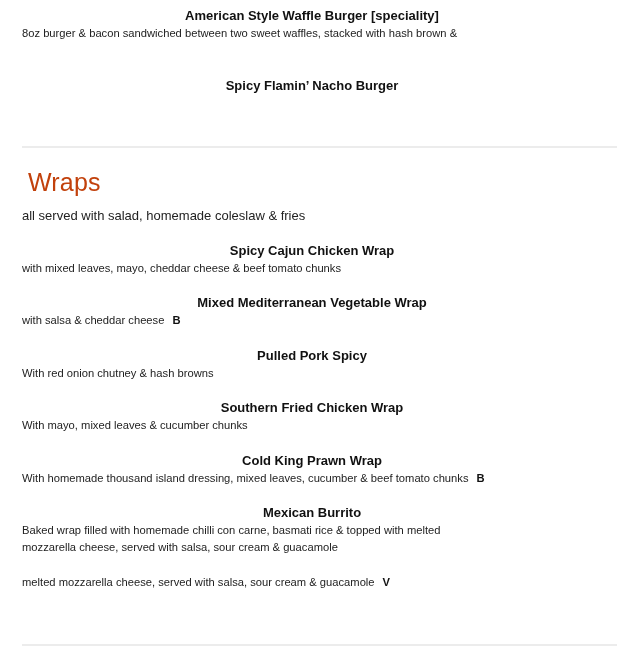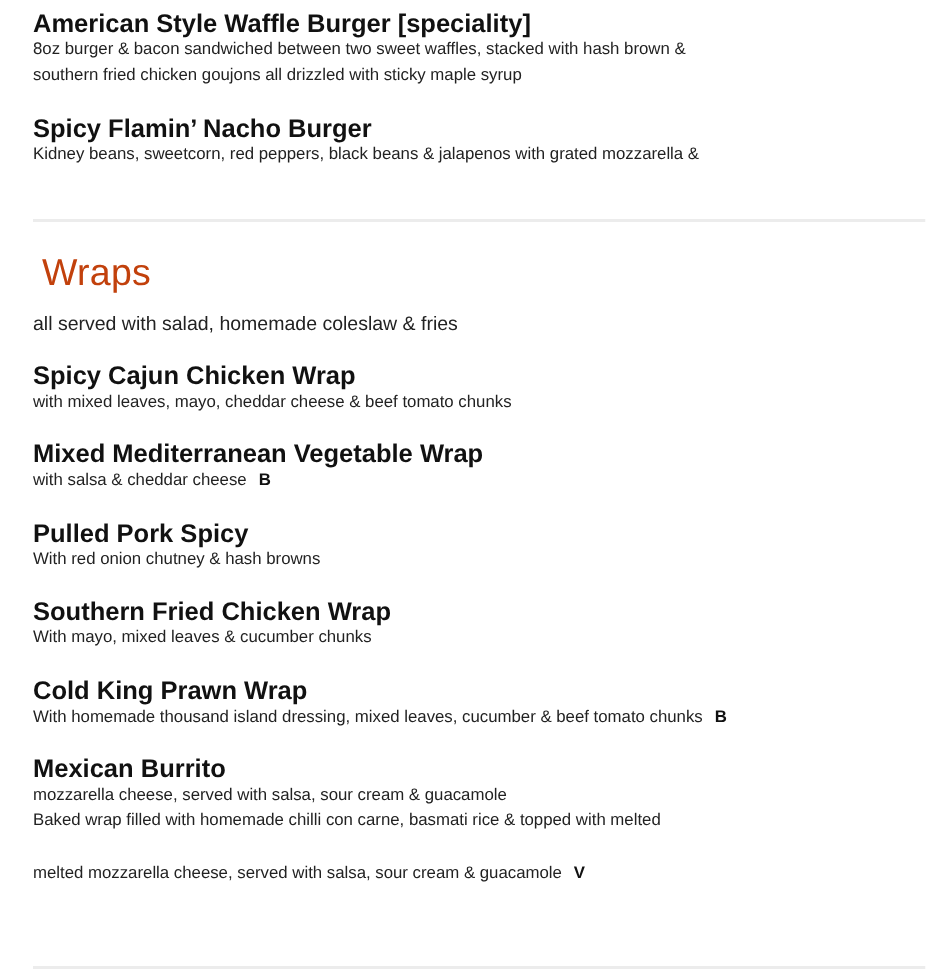--- a/index.html
+++ b/index.html
@@ -21,24 +21,25 @@
       top: 0;
       width: 617px;
     }
     .item {
       position: absolute;
       left: 22px;
       width: 580px;
     }
     .item-title {
       font-weight: bold;
-      font-size: 17px;
+      font-size: 13px;
       line-height: 17.5px;
       color: #111;
       white-space: nowrap;
+      text-align: center;
     }
     .item-desc {
       font-size: 11.2px;
       line-height: 17.5px;
       color: #222;
       white-space: nowrap;
     }
     .badge {
       font-weight: bold;
       margin-left: 8px;
@@ -72,26 +73,24 @@
     }
   </style>
 </head>
 <body>
 
 <div class="page">
 
   <div class="item" style="top:7px;">
     <div class="item-title">American Style Waffle Burger [speciality]</div>
     <div class="item-desc">8oz burger &amp; bacon sandwiched between two sweet waffles, stacked with hash brown &amp;</div>
-    <div class="item-desc">southern fried chicken goujons all drizzled with sticky maple syrup</div>
   </div>
 
   <div class="item" style="top:77px;">
     <div class="item-title">Spicy Flamin’ Nacho Burger</div>
-    <div class="item-desc">Kidney beans, sweetcorn, red peppers, black beans &amp; jalapenos with grated mozzarella &amp;</div>
   </div>
 
   <div class="divider" style="top:146px;"></div>
 
   <h2 class="section-title">Wraps</h2>
   <div class="section-note">all served with salad, homemade coleslaw &amp; fries</div>
 
   <div class="item" style="top:242px;">
     <div class="item-title">Spicy Cajun Chicken Wrap</div>
     <div class="item-desc">with mixed leaves, mayo, cheddar cheese &amp; beef tomato chunks</div>
@@ -112,22 +111,22 @@
     <div class="item-desc">With mayo, mixed leaves &amp; cucumber chunks</div>
   </div>
 
   <div class="item" style="top:452px;">
     <div class="item-title">Cold King Prawn Wrap</div>
     <div class="item-desc"><span>With homemade thousand island dressing, mixed leaves, cucumber &amp; beef tomato chunks</span><span class="badge">B</span></div>
   </div>
 
   <div class="item" style="top:504px;">
     <div class="item-title">Mexican Burrito</div>
+    <div class="item-desc">Baked wrap filled with homemade chilli con carne, basmati rice &amp; topped with melted</div>
     <div class="item-desc">mozzarella cheese, served with salsa, sour cream &amp; guacamole</div>
-    <div class="item-desc">Baked wrap filled with homemade chilli con carne, basmati rice &amp; topped with melted</div>
   </div>
 
   <div class="item" style="top:574px;">
     <div class="item-desc"><span>melted mozzarella cheese, served with salsa, sour cream &amp; guacamole</span><span class="badge">V</span></div>
   </div>
 
   <div class="divider" style="top:644px;"></div>
 
 </div>
 

